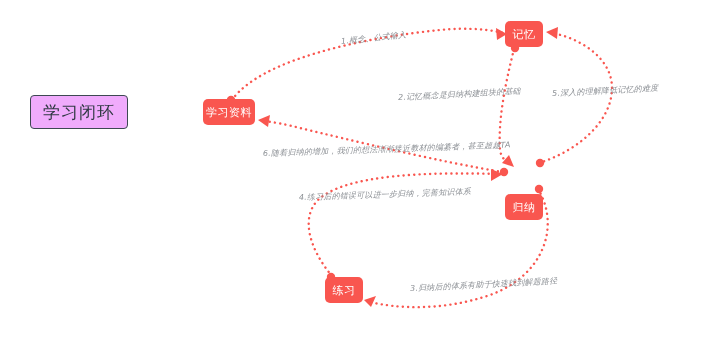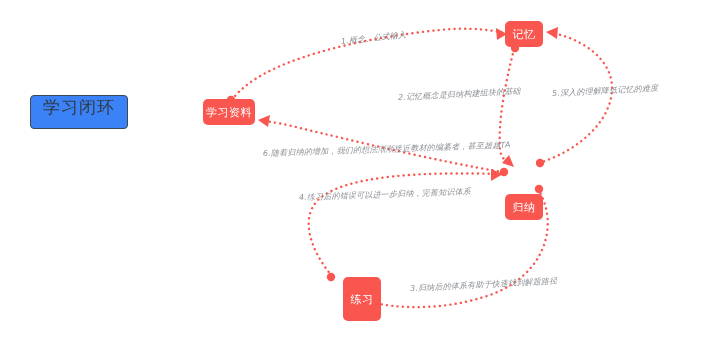--- a/index.html
+++ b/index.html
@@ -27,24 +27,24 @@
     top: 0;
     width: 720px;
     height: 340px;
     pointer-events: none;
   }
   .title-box {
     position: absolute;
     box-sizing: border-box;
     border: 1.6px solid #3d4852;
     border-radius: 4px;
-    background: #3b82f6;
+    background: #f0abfc;
     color: #2f3943;
     display: flex;
-    align-items: flex-start;
+    align-items: center;
     justify-content: center;
     font-size: 17px;
     letter-spacing: 1px;
     font-family: "DejaVu Sans", "Liberation Sans", sans-serif;
   }
   .node {
     position: absolute;
     box-sizing: border-box;
     background: #f9564f;
     border-radius: 5px;
@@ -126,21 +126,21 @@
   </div>
 
   <div class="node" style="left:203px; top:99px; width:52px; height:26px;">
     <span>学习资料</span>
   </div>
 
   <div class="node" style="left:505px; top:162px; width:38px; height:26px;margin-top:32px;">
     <span>归纳</span>
   </div>
 
-  <div class="node" style="left:343px; top:277px; width:38px; height:44px;">
+  <div class="node" style="left:325px; top:277px; width:38px; height:26px;">
     <span>练习</span>
   </div>
 
   <div class="edge-label" style="left:341px; top:36px; transform:rotate(-6deg);">1.概念、公式输入</div>
 
   <div class="edge-label" style="left:398px; top:92px; transform:rotate(-3deg);">2.记忆概念是归纳构建组块的基础</div>
 
   <div class="edge-label" style="left:552px; top:88px; transform:rotate(-3deg);">5.深入的理解降低记忆的难度</div>
 
   <div class="edge-label" style="left:263px; top:148px; transform:rotate(-2deg);">6.随着归纳的增加，我们的想法渐渐接近教材的编纂者，甚至超越TA</div>

